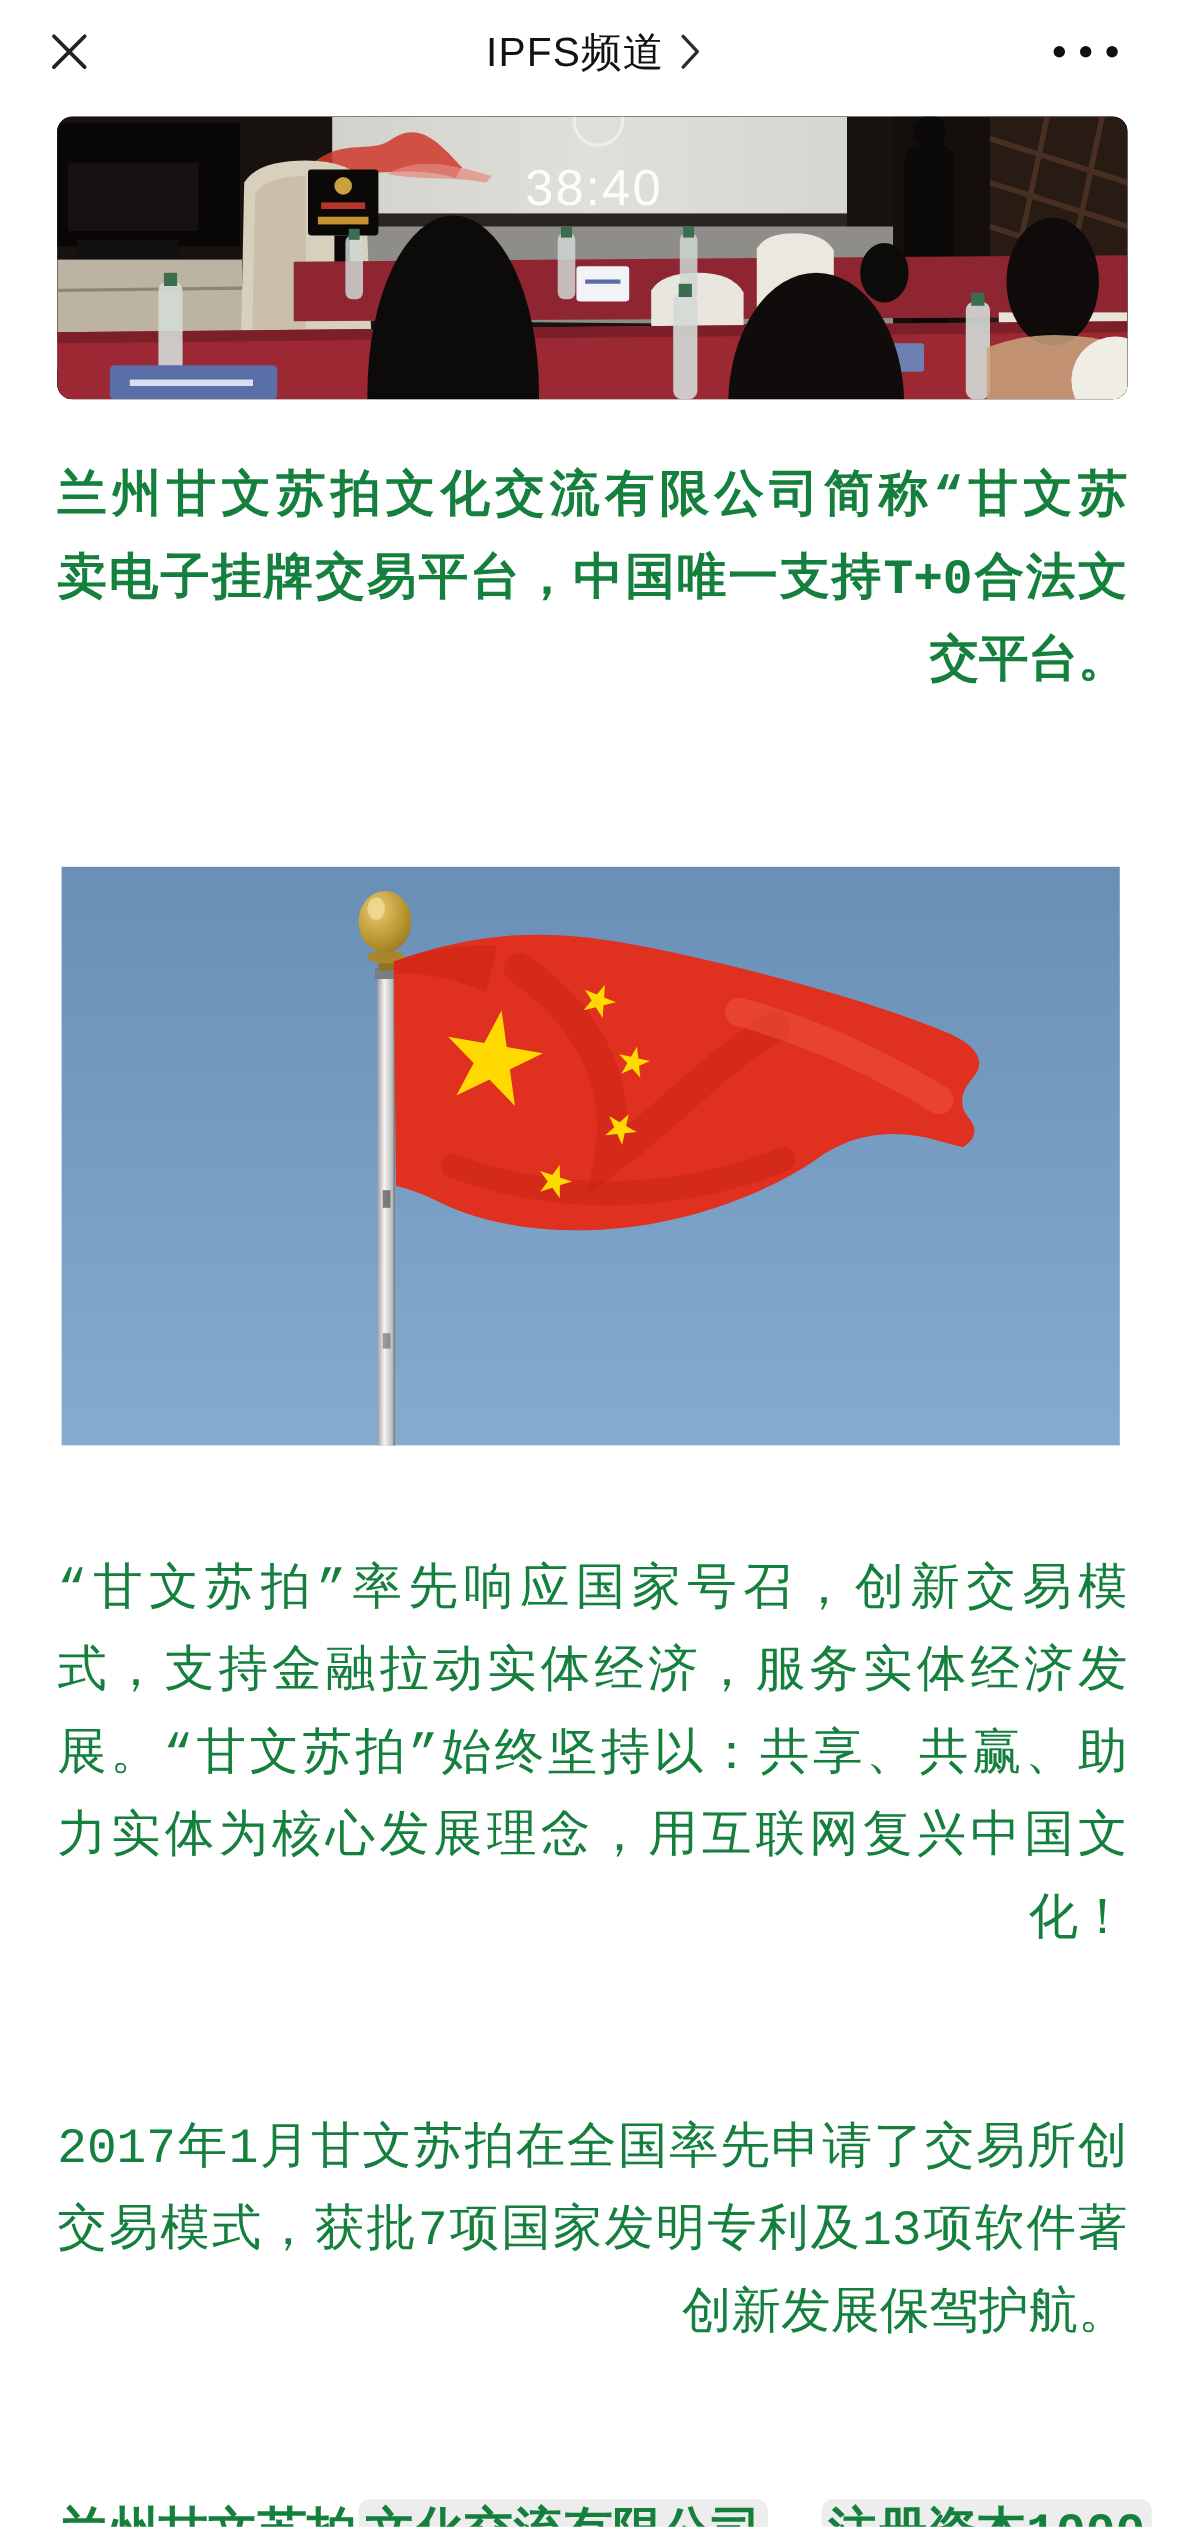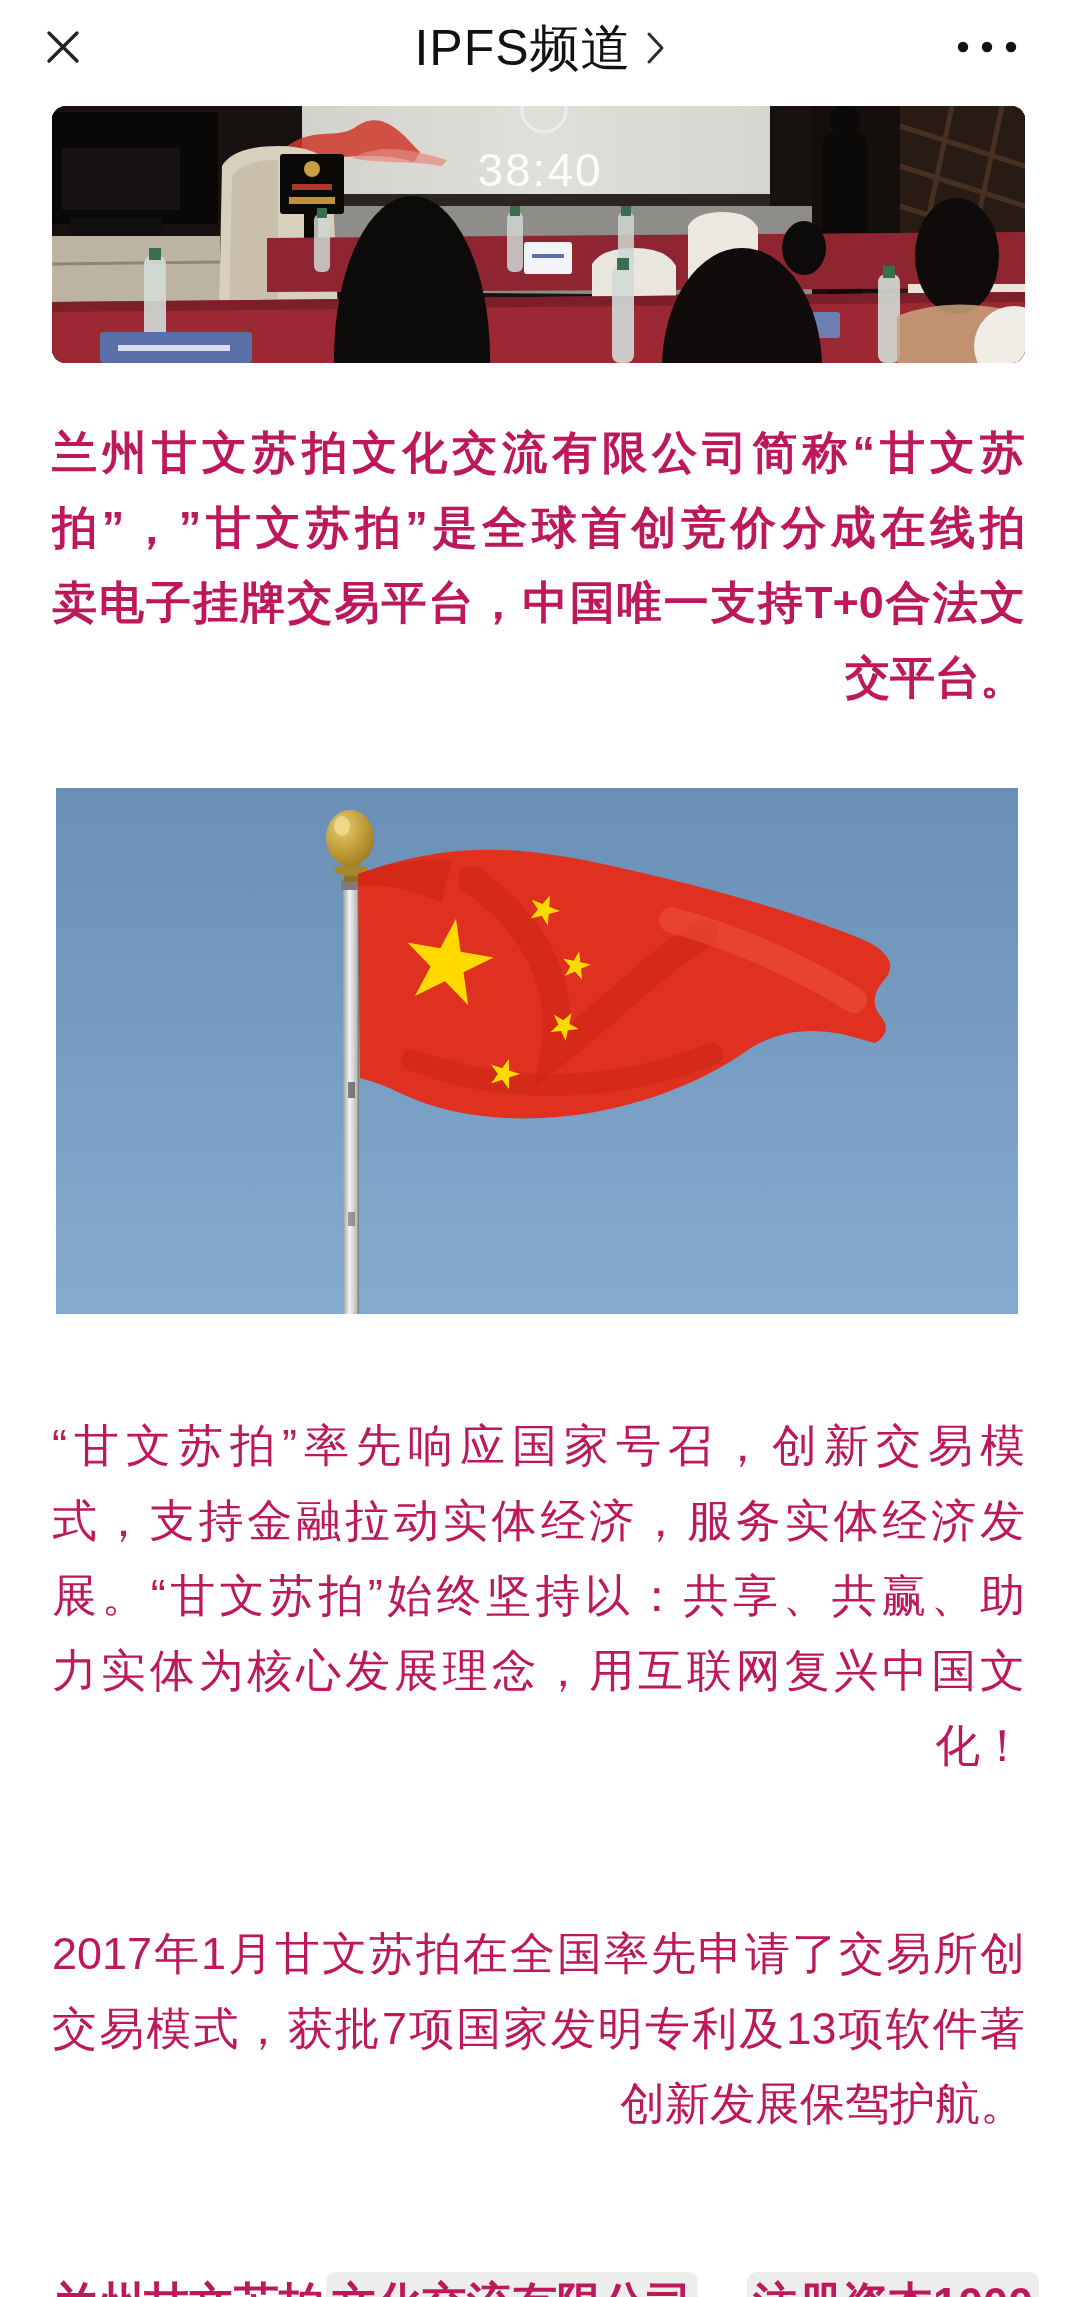--- a/index.html
+++ b/index.html
@@ -8,37 +8,38 @@
     background:#ffffff;
     font-family:"Liberation Sans", sans-serif;
   }
   
   .header{
     position:absolute;left:0;top:0;width:1080px;height:96px;background:#ffffff;
     display:flex;align-items:center;justify-content:center;
   }
   .close-btn{position:absolute;left:44px;top:28px;width:38px;height:38px;cursor:pointer;}
   .title-row{display:flex;align-items:center;gap:14px;}
-  .title-text{font-size:50px;font-weight:500;color:#121212;letter-spacing:1px;}
+  .title-text{font-size:37px;font-weight:500;color:#121212;letter-spacing:1px;}
   .chevron{margin-top:3px;}
   .more-btn{position:absolute;right:56px;top:30px;width:70px;height:34px;display:flex;align-items:center;}
   
   .video-box{
     position:absolute;left:52px;top:106px;width:973px;height:257px;
     border-radius:14px;overflow:hidden;background:#171210;text-align:right;
   }
   .flag-box{
     position:absolute;left:52px;top:782px;width:973px;height:546px;
     border-radius:6px;overflow:hidden;background:#ffffff;
   }
   
   .para{
     position:absolute;left:52px;width:973px;
-    color:#be185d;font-size:45px;line-height:75px;
+    color:#15803d;font-size:45px;line-height:75px;
     word-break:break-all;
+    font-family:Liberation Mono, monospace;
   }
   .para.bold{font-weight:700;}
   .ln{height:75px;overflow:hidden;white-space:nowrap;text-align:right;}
   .ln.j{text-align:justify;text-align-last:justify;white-space:normal;}
   .clip-line{white-space:nowrap;}
   .seg{padding:6px 2px;}
   .seg.hl{background:#ededed;border-radius:10px;padding:6px 6px;}
 </style>
 </head>
 <body>
@@ -163,21 +164,20 @@
         <ellipse cx="752" cy="142" rx="22" ry="27" fill="#0d0b0a"></ellipse>
         <ellipse cx="905" cy="150" rx="42" ry="58" fill="#0e0b0a"></ellipse>
         <path d="M845,210 Q900,188 973,208 L973,257 L845,257 Z" fill="#c9a37c" opacity="0.85"></path>
         <ellipse cx="962" cy="240" rx="40" ry="40" fill="#efede6"></ellipse>
       </g>
     </svg>
   </div>
 
   <div class="para bold" style="top:415px">
     <div class="ln j">兰州甘文苏拍文化交流有限公司简称“甘文苏</div>
-    <div class="ln j">拍”，”甘文苏拍”是全球首创竞价分成在线拍</div>
     <div class="ln j">卖电子挂牌交易平台，中国唯一支持T+0合法文</div>
     <div class="ln">交平台。</div>
   </div>
 
   <div class="flag-box">
     <svg width="973" height="546" viewBox="0 0 973 546">
       <defs>
         <linearGradient id="sky" x1="0" y1="0" x2="0" y2="1">
           <stop offset="0" stop-color="#6a8fb7"></stop>
             <stop offset="1" stop-color="#85abce"></stop>

